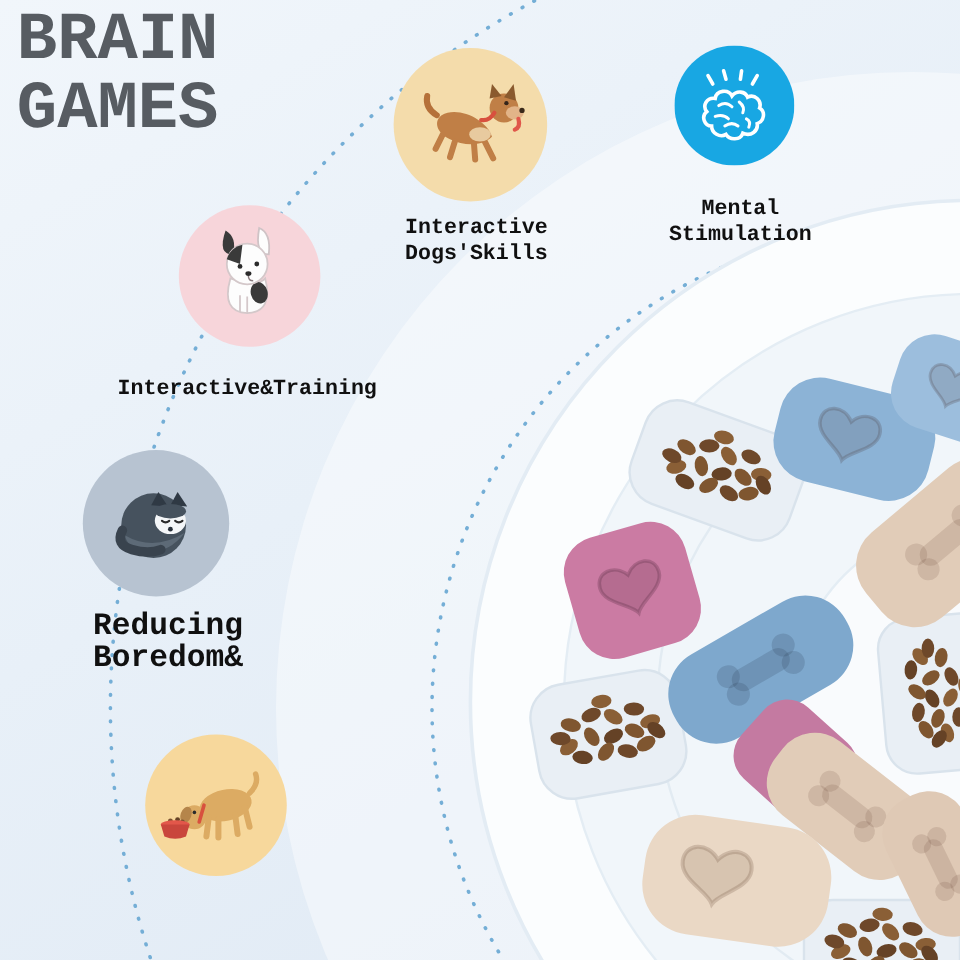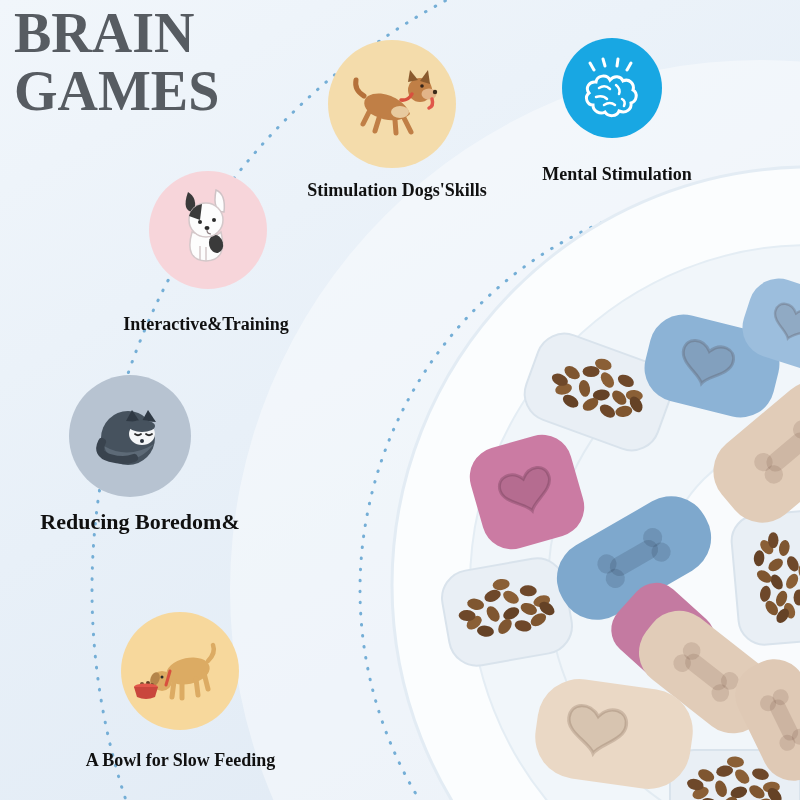--- a/index.html
+++ b/index.html
@@ -1,28 +1,28 @@
 <!DOCTYPE html>
 <html><head>
 <meta charset="utf-8">
 <style>
   html,body{margin:0;padding:0;background:#fff;}
   .stage{
     position:relative;width:800px;height:800px;overflow:hidden;
     background:linear-gradient(150deg,#f1f6fb 0%,#e8f0f8 45%,#dfe9f4 100%);
-    font-family:Liberation Serif, serif;
+    font-family:Liberation Mono, monospace;
   }
   .scene{position:absolute;left:0;top:0;width:800px;height:800px;}
   .title{position:absolute;left:14px;top:4px;z-index:3;color:#575c62;
     font-weight:800;font-size:56px;line-height:58px;letter-spacing:0;}
   .badge{position:absolute;z-index:3;}
   .badge svg{display:block;}
   .feature-label{position:absolute;z-index:3;font-weight:700;color:#101010;
     text-align:center;font-size:18px;line-height:22px;}
-  .feature-label.two-line{font-size:22px;line-height:27px;}
+  .feature-label.two-line{font-size:26px;line-height:27px;}
 </style>
 </head>
 <body>
 
 <div class="stage">
 
   <svg class="scene" viewBox="0 0 800 800" aria-hidden="true">
     <defs>
       <path id="heartShape" d="M0,13 C-3,7 -17,3 -17,-6 C-17,-15 -6,-17 0,-9 C6,-17 17,-15 17,-6 C17,3 3,7 0,13 Z"></path>
       <g id="boneShape">
@@ -139,21 +139,21 @@
         <path d="M38,-20 L36,-34 L28,-23 Z" fill="#8a5a2e"></path>
         <path d="M26,-24 L18,-34 L16,-22 Z" fill="#8a5a2e"></path>
         <ellipse cx="37" cy="-10" rx="7.5" ry="5.5" fill="#e2b488"></ellipse>
         <circle cx="43" cy="-12" r="2.2" fill="#3a2a1a"></circle>
         <path d="M40,-5 q2,7 -3,9" stroke="#e0574a" stroke-width="3.5" fill="none" stroke-linecap="round"></path>
         <circle cx="30" cy="-18" r="1.8" fill="#33241a"></circle>
         <path d="M20,-10 Q16,-3 9,-4" stroke="#d8503e" stroke-width="3.5" fill="none" stroke-linecap="round"></path>
       </g>
     </svg>
   </div>
-  <div class="feature-label" style="left:287px;top:179px;width:220px;">Stimulation Dogs'Skills</div>
+  <div class="feature-label" style="left:287px;top:179px;width:220px;">Interactive Dogs'Skills</div>
 
   <div class="badge" style="left:562px;top:38px;">
     <svg width="100" height="100" viewBox="-50 -50 100 100">
       <circle r="50" fill="#18a7e3"></circle>
       <g transform="translate(0,8)" stroke="#ffffff" fill="none" stroke-linecap="round">
         <path stroke-width="3" d="M-2,-16 C-5,-22 -15,-21 -16,-14 C-23,-15 -27,-8 -23,-3 C-28,1 -25,9 -19,9 C-19,15 -12,19 -7,16 C-4,21 5,21 7,15 C14,18 20,13 19,7 C25,5 26,-3 21,-6 C23,-12 17,-18 11,-15 C9,-20 2,-21 -2,-16 Z"></path>
         <path stroke-width="2.5" d="M-13,-8 Q-7,-12 -2,-7"></path>
         <path stroke-width="2.5" d="M-16,1 Q-9,-1 -5,3"></path>
         <path stroke-width="2.5" d="M-8,9 Q-2,5 3,9"></path>
         <path stroke-width="2.5" d="M4,-11 Q9,-7 7,-2"></path>
@@ -226,15 +226,14 @@
         <circle cx="-18" cy="6" r="1.5" fill="#2b2b2b"></circle>
         <path d="M-10,0 L-14,14" stroke="#d8503e" stroke-width="3" stroke-linecap="round"></path>
         <circle cx="-38" cy="13" r="2" fill="#7a5231"></circle>
         <circle cx="-32" cy="12" r="2" fill="#654226"></circle>
         <circle cx="-28" cy="14" r="2" fill="#7a5231"></circle>
         <ellipse cx="-34" cy="16" rx="12" ry="3.5" fill="#e2574a"></ellipse>
         <path d="M-46,16 L-22,16 L-25,26 Q-34,30 -43,26 Z" fill="#c9463c"></path>
       </g>
     </svg>
   </div>
-  <div class="feature-label" style="left:58px;top:749px;width:245px;">A Bowl for Slow Feeding</div>
 
 </div>
 
 </body></html>

